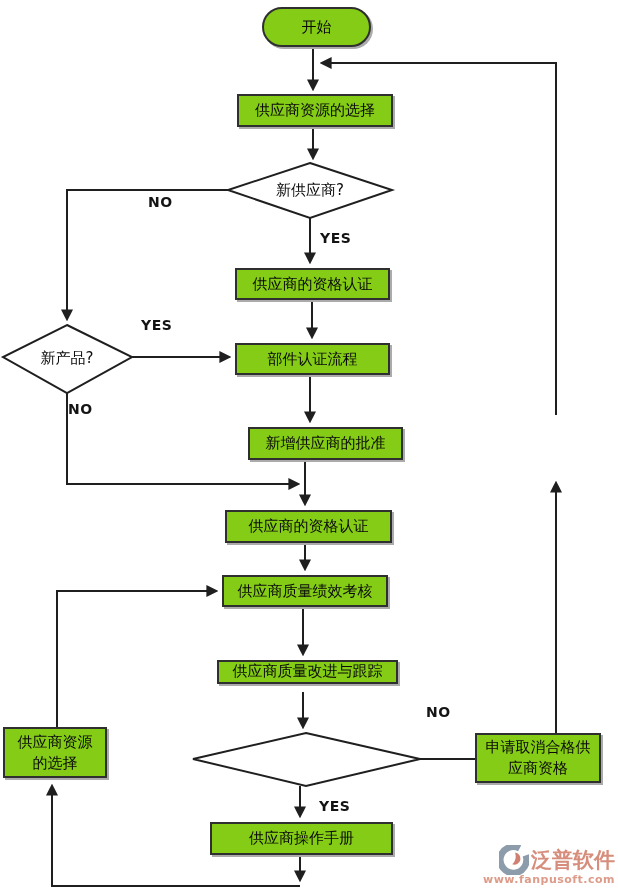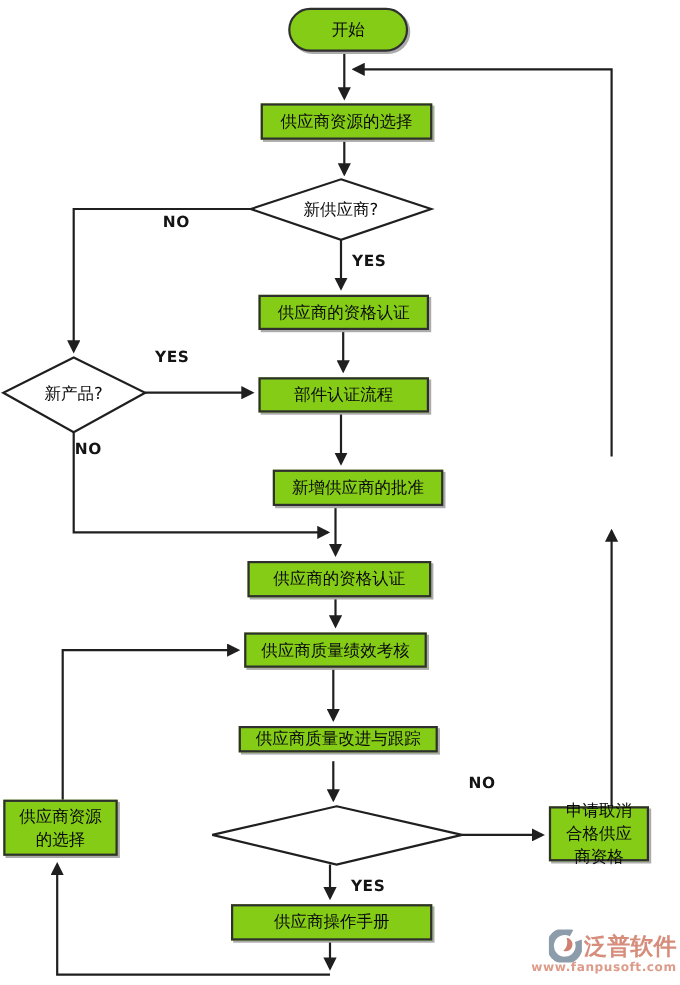--- a/index.html
+++ b/index.html
@@ -104,21 +104,21 @@
 
   <div class="node" style="left:222px;top:575px;width:166px;height:32px;">供应商质量绩效考核</div>
 
   <div class="node" style="left:217px;top:660px;width:181px;height:24px;font-family:Liberation Mono, monospace;">供应商质量改进与跟踪</div>
 
 
   <div class="node" style="left:210px;top:822px;width:183px;height:33px;">供应商操作手册</div>
 
   <div class="node" style="left:3px;top:727px;width:104px;height:51px;padding:0 10px;">供应商资源的选择</div>
 
-  <div class="node" style="left:499px;top:733px;width:91px;height:50px;padding:0 8px;">申请取消合格供应商资格</div>
+  <div class="node" style="left:475px;top:733px;width:126px;height:50px;padding:0 8px;">申请取消合格供应商资格</div>
 
 
   <div class="elabel" style="left:148px;top:194px;">NO</div>
   <div class="elabel" style="left:320px;top:230px;">YES</div>
   <div class="elabel" style="left:141px;top:317px;">YES</div>
   <div class="elabel" style="left:68px;top:401px;">NO</div>
   <div class="elabel" style="left:426px;top:704px;">NO</div>
   <div class="elabel" style="left:319px;top:798px;">YES</div>
 
   <div class="logo">

